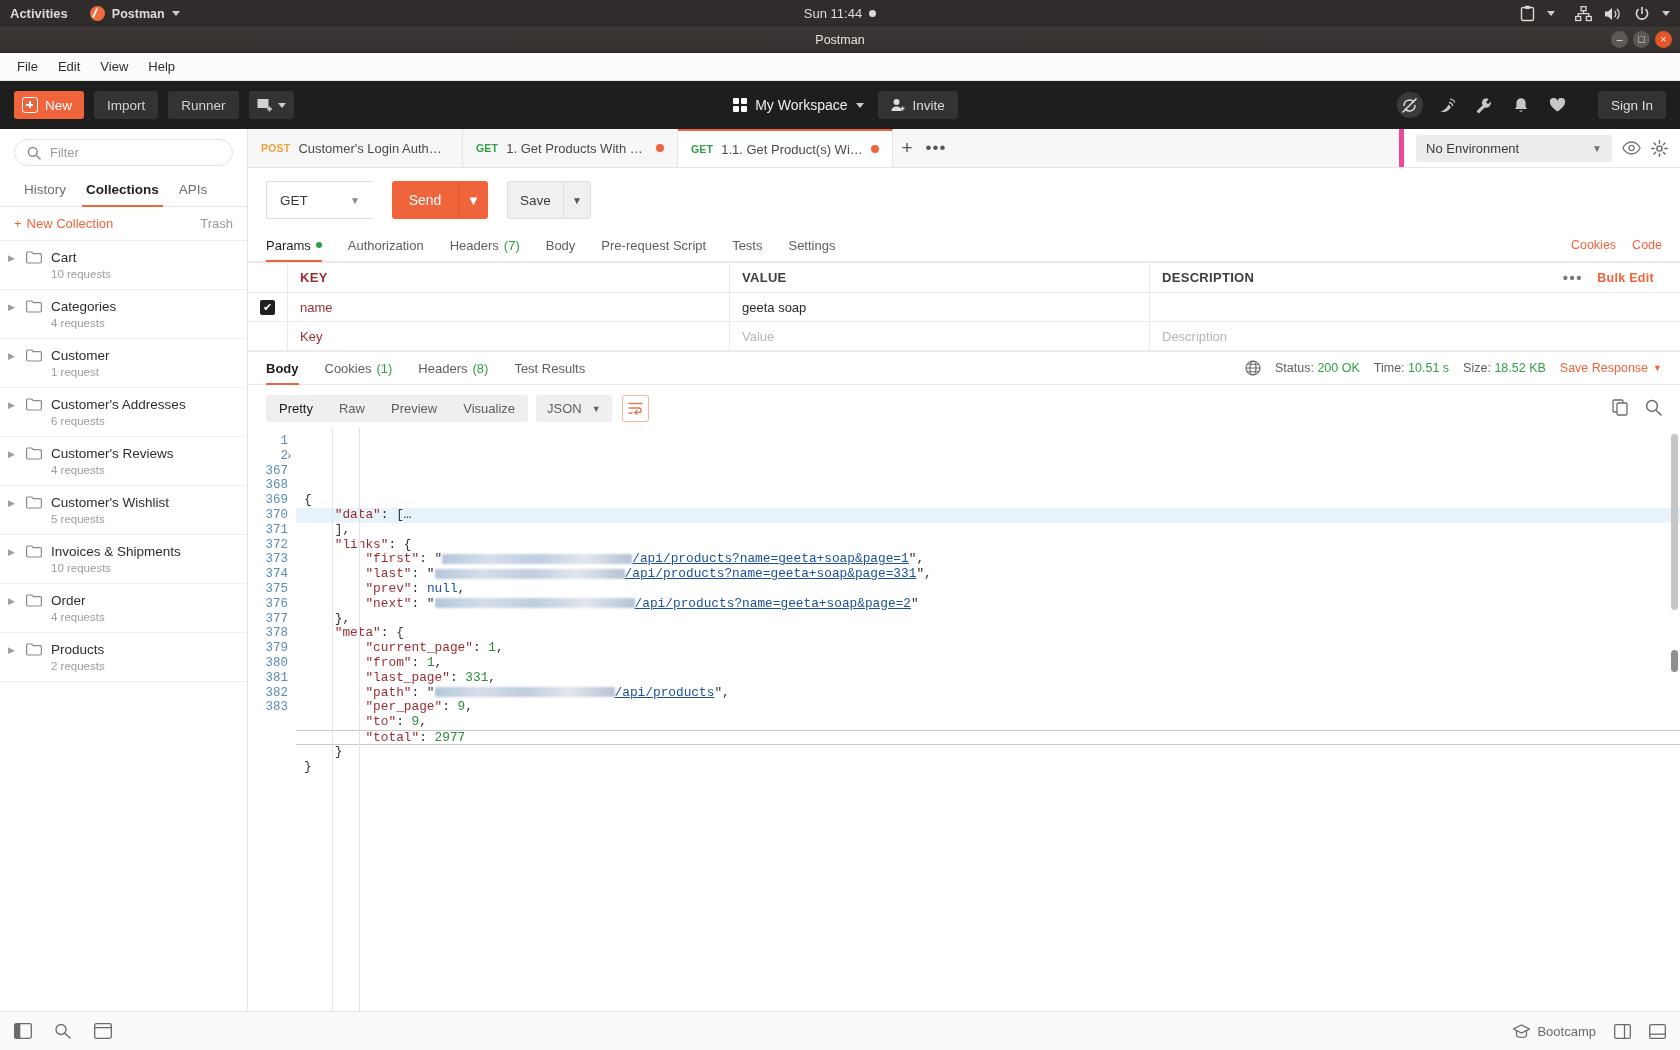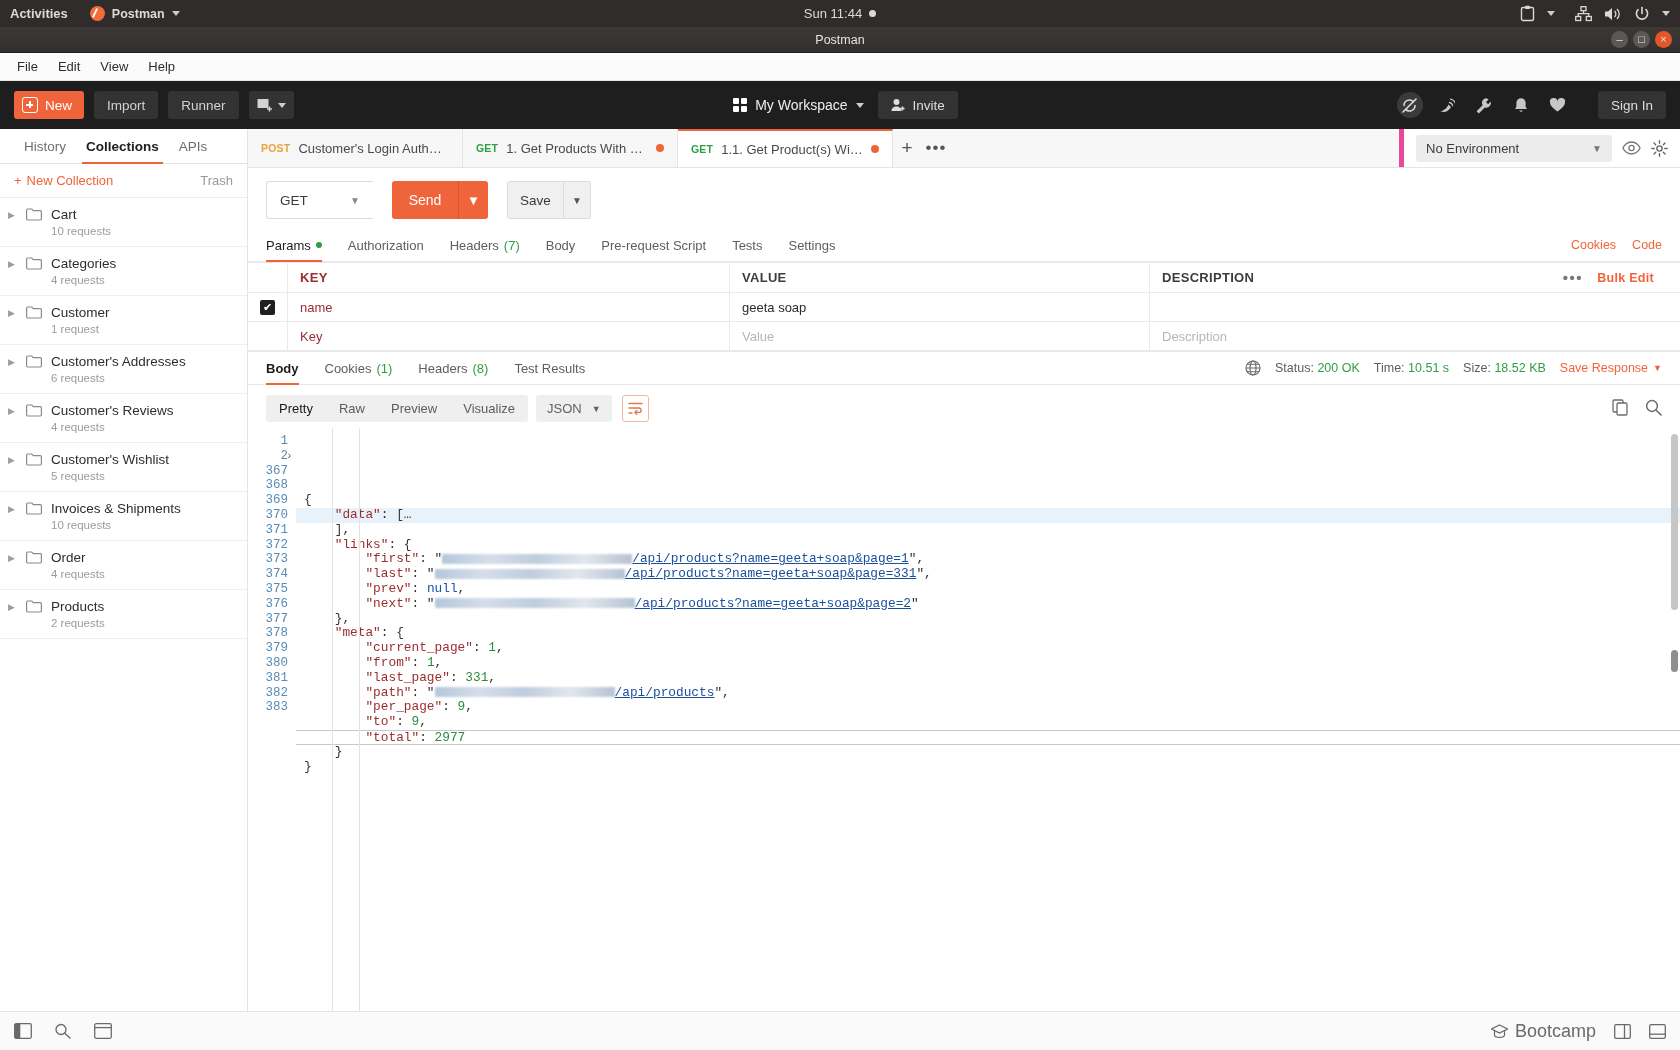--- a/index.html
+++ b/index.html
@@ -241,21 +241,21 @@
   .blur{ display:inline-block; background:linear-gradient(90deg,#a8bdd6,#cfd9e6,#b4c4d9,#dde3ea,#aab9cd);
     height:10px; border-radius:1px; vertical-align:middle; opacity:.85; filter:blur(1.1px);}
   .fold{ position:absolute; left:38px; color:#666; font-size:11px;}
   .scroll-v{ position:absolute; right:2px; top:0; width:7px; height:100%; }
   .scroll-thumb{ position:absolute; right:0; width:7px; background:#c6c6c6; border-radius:4px;}
   .code-vline{ position:absolute; top:0; bottom:0; width:1px; background:#e3e3e3;}
 
   
   .statusbar{ height:39px; background:#fafafa; border-top:1px solid #e4e4e4;
     display:flex; align-items:center; padding:0 14px; gap:22px; color:#6a6a6a;}
-  .sb-right{ margin-left:auto; display:flex; align-items:center; gap:18px; font-size:18px;}
+  .sb-right{ margin-left:auto; display:flex; align-items:center; gap:18px; font-size:13px;}
   .sb-ic{ cursor:pointer; display:flex; align-items:center;}
 </style>
 </head>
 <body>
 
 <div class="gnome-bar">
   <div class="gnome-activities">Activities</div>
   <div class="gnome-app">
     <span class="pm-logo"></span>
     <span>Postman</span>
@@ -379,20 +379,29 @@
           <path d="M8.5 14.5S1 10 1 5.6A3.8 3.8 0 018.5 4 3.8 3.8 0 0116 5.6c0 4.4-7.5 8.9-7.5 8.9z" fill="#c6c6c6"></path>
         </svg>
     </span>
     <span class="signin">Sign In</span>
   </div>
 </div>
 
 <div class="app-body">
 
   <div class="sidebar">
+    <div class="filter-wrap">
+      <div class="filter-box">
+        <svg width="14" height="14" viewBox="0 0 14 14">
+            <circle cx="5.8" cy="5.8" r="4.4" fill="none" stroke="#8d8d8d" stroke-width="1.5"></circle>
+            <path d="M9.3 9.3L13 13" stroke="#8d8d8d" stroke-width="1.6" stroke-linecap="round"></path>
+          </svg>
+        <span>Filter</span>
+      </div>
+    </div>
     <div class="side-tabs">
       <div class="side-tab">History</div>
       <div class="side-tab active">Collections</div>
       <div class="side-tab">APIs</div>
     </div>
     <div class="newcol-row">
       <span class="newcol">
         <span>+</span>
         <span>New Collection</span>
       </span>

